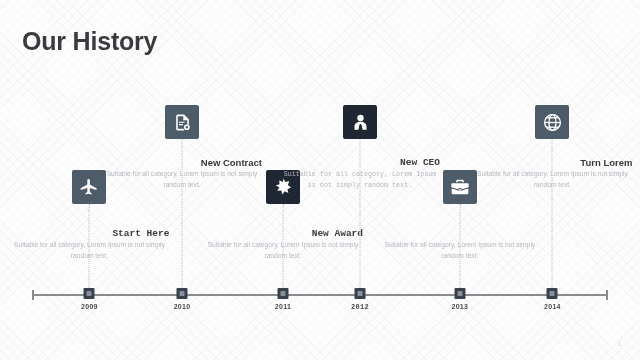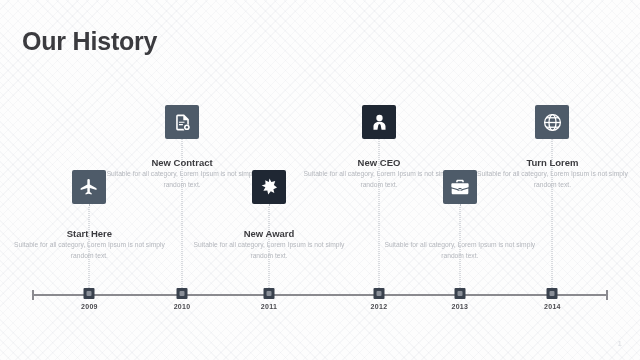--- a/index.html
+++ b/index.html
@@ -45,21 +45,21 @@
     display:flex;align-items:center;justify-content:center;
   }
   .icon-box svg{display:block;}
 
   .connector{
     position:absolute;left:50%;transform:translateX(-50%);
     width:0;border-left:1px dotted #b6bac2;
   }
 
   .ms-title{
-    position:absolute;left:0;width:100%;text-align:center;
+    position:absolute;left:0;width:100%;text-align:right;
     font-size:9.5px;font-weight:bold;color:#3b3b3f;
     white-space:nowrap;
   }
   .ms-desc{
     position:absolute;left:0;width:100%;text-align:center;
     font-size:6.7px;line-height:10.5px;color:#b4b7bd;
   }
 
   .marker{
     position:absolute;left:50%;transform:translateX(-50%);
@@ -69,21 +69,21 @@
   .marker i{display:block;width:5px;height:5px;border-radius:1px;}
 
   .year{
     position:absolute;left:0;width:100%;text-align:center;top:303px;
     font-size:7px;font-weight:bold;color:#4a4a4f;letter-spacing:.3px;
   }
 
   
   .pos-low .icon-box{top:170px;}
   .pos-low .connector{top:204px;height:84px;}
-  .pos-low .ms-title{top:228px;}
+  .pos-low .ms-title{top:228px;font-family:Liberation Mono, monospace;}
   .pos-low .ms-desc{top:240px;}
 
   
   .pos-high .icon-box{top:105px;}
   .pos-high .connector{top:139px;height:149px;}
   .pos-high .ms-title{top:157px;}
   .pos-high .ms-desc{top:169px;}
 
   #page-number{
     position:absolute;right:18px;bottom:12px;
@@ -135,39 +135,39 @@
           </div>
           <div class="connector"></div>
           <div class="ms-title">New Contract</div>
           <div class="ms-desc">Suitable for all category, Lorem Ipsum is not simply random text.</div>
           <div class="marker" style="background: rgb(57, 65, 77);">
             <i style="background: rgb(138, 143, 152);"></i>
           </div>
           <div class="year">2010</div>
         </div>
       </div>
-      <div class="milestone pos-low" style="left: 189px;">
+      <div class="milestone pos-low" style="left: 203px;">
         <div class="ms-inner">
           <div class="icon-box" style="background: rgb(31, 39, 51);">
             <span>
               <svg width="21" height="21" viewBox="0 0 24 24" fill="#fff">
                 <path d="M12 1.6l2.1 4.0 4.5-.9-1.6 4.3 3.6 2.9-4.1 2.0 1.0 4.5-4.0-2.1-3.0 3.6-1.0-4.6-4.5.4 2.3-4.0L3 9.6l4.4-1.4-.2-4.5 4.0 2.1z"></path>
               </svg>
             </span>
           </div>
           <div class="connector"></div>
           <div class="ms-title">New Award</div>
           <div class="ms-desc">Suitable for all category, Lorem Ipsum is not simply random text.</div>
           <div class="marker" style="background: rgb(57, 65, 77);">
             <i style="background: rgb(138, 143, 152);"></i>
           </div>
           <div class="year">2011</div>
         </div>
       </div>
-      <div class="milestone pos-high" style="left: 299px;">
+      <div class="milestone pos-high" style="left: 280px; font-family: Liberation Mono, monospace;">
         <div class="ms-inner">
           <div class="icon-box" style="background: rgb(31, 39, 51);">
             <span>
               <svg width="19" height="19" viewBox="0 0 24 24" fill="#fff">
                 <circle cx="12" cy="6.3" r="4.0"></circle>
                 <path d="M12 11.2c-4.2 0-7.6 2.6-7.6 5.9V21h5.0l1.2-6.1 1.4-1.0 1.4 1.0L14.6 21h5V17.1c0-3.3-3.4-5.9-7.6-5.9z"></path>
               </svg>
             </span>
           </div>
           <div class="connector"></div>

